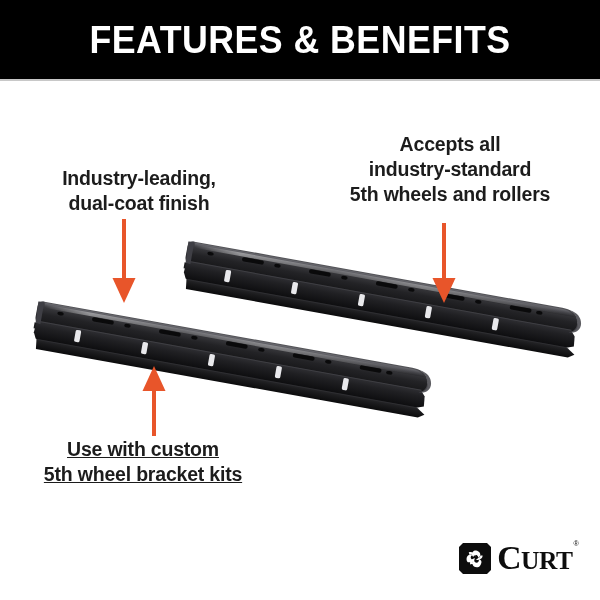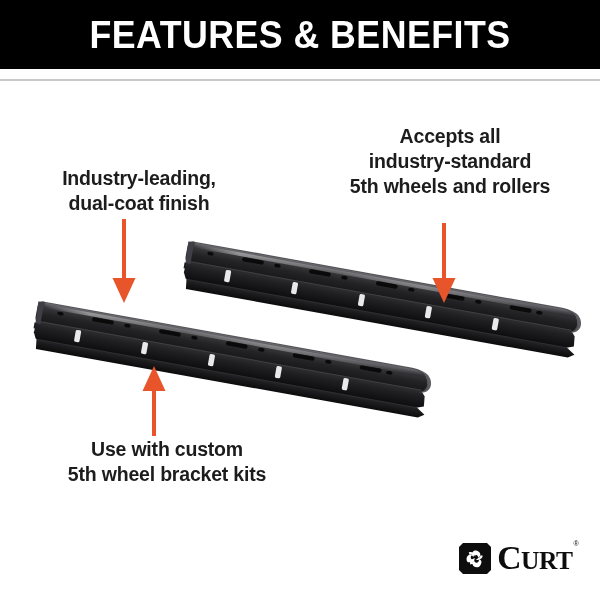--- a/index.html
+++ b/index.html
@@ -19,21 +19,21 @@
     height: 600px;
     background: #ffffff;
   }
 
   
   .header-banner {
     position: absolute;
     left: 0;
     top: 0;
     width: 600px;
-    height: 69px;
+    height: 79px;
     background: #000000;
     display: flex;
     align-items: center;
     justify-content: center;
   }
   .header-title {
     color: #ffffff;
     font-family: "Liberation Sans Narrow", "Liberation Sans", sans-serif;
     font-size: 38px;
     font-weight: bold;
@@ -64,27 +64,28 @@
     white-space: pre-line;
     letter-spacing: -0.2px;
   }
   #caption-dual-coat {
     left: 19px;
     top: 166px;
     width: 240px;
   }
   #caption-accepts {
     left: 310px;
-    top: 124px;
+    top: 132px;
     width: 280px;
   }
   #caption-brackets {
-    left: 36px;
+    left: 12px;
     top: 437px;
     width: 262px;
+    text-decoration: underline;
   }
 
   
   .arrow {
     position: absolute;
   }
 
   
   #product-art {
     position: absolute;

